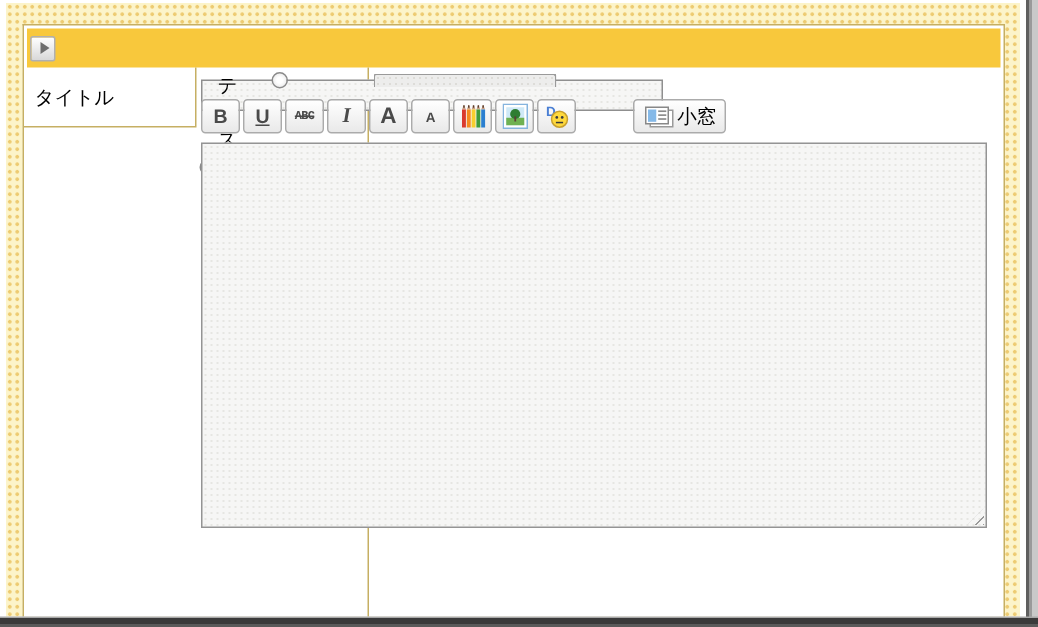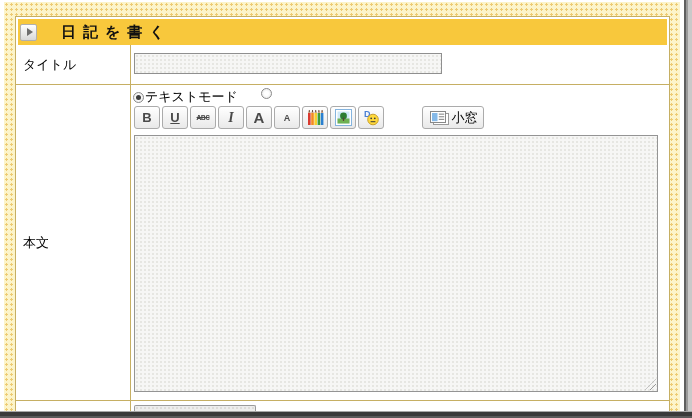--- a/index.html
+++ b/index.html
@@ -26,21 +26,21 @@
   .expand-btn {
     width:17px; height:17px; margin-left:2px; border:1px solid #b0b0b0; border-radius:2px;
     background:linear-gradient(#ffffff,#d8d8d8); display:flex; align-items:center; justify-content:center;
     cursor:pointer; padding:0;
   }
   .tri { width:0; height:0; border-left:6px solid #6e6e6e; border-top:4px solid transparent;
     border-bottom:4px solid transparent; margin-left:2px; }
   .hdr-title { margin-left:24px; font-size:15px; font-weight:bold; letter-spacing:7px; color:#111; }
 
   
-  .table { position:absolute; left:0; right:0; top:28px; bottom:0; display:flex; flex-direction:column; }
+  .table { position:absolute; left:0; right:0; top:28px; bottom:0; display:flex; flex-direction:row; }
   .row { display:flex; border-bottom:1px solid #C6AF63; }
   .row:last-child { border-bottom:none; flex:1; }
   .label-cell {
     width:115px; border-right:1px solid #C6AF63; display:flex; align-items:center;
     padding-left:7px; font-size:13px; color:#000;
   }
   .field-cell { flex:1; position:relative; }
   .row-title { height:40px; }
   .row-body { height:316px; }
 
@@ -122,34 +122,32 @@
 <body>
 
 <div class="page">
   <div class="frame">
     <div class="panel">
 
       <div class="hdr">
         <button class="expand-btn">
           <span class="tri"></span>
         </button>
-        <span class="hdr-title">日記を書く</span>
       </div>
 
       <div class="table">
 
         <div class="row row-title">
           <div class="label-cell">タイトル</div>
           <div class="field-cell">
             <input class="title-input speck" type="text" value="" style="">
           </div>
         </div>
 
         <div class="row row-body">
-          <div class="label-cell">本文</div>
           <div class="field-cell">
 
             <div class="modes">
               <label class="mode">
                 <span class="radio checked"></span>
                 <span>テキストモード</span>
               </label>
               <label class="mode">
                 <span class="radio"></span>
               </label>

